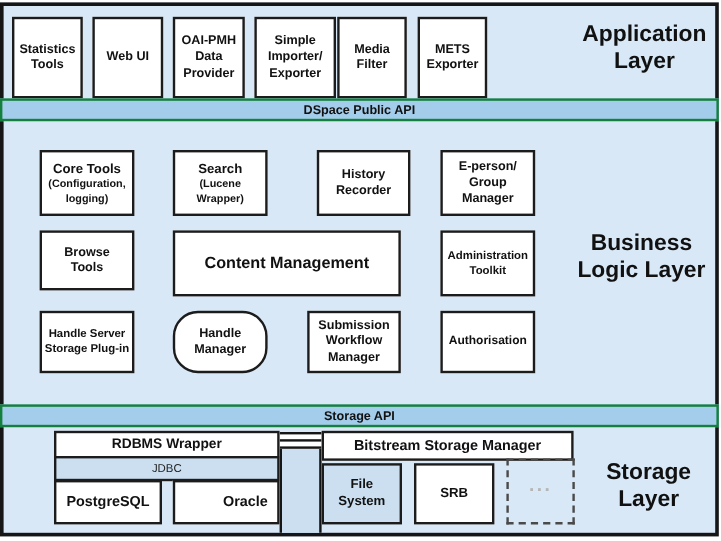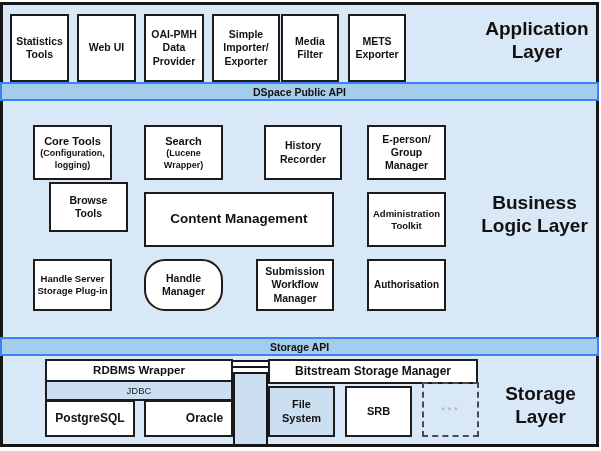--- a/index.html
+++ b/index.html
@@ -3,21 +3,21 @@
 <meta charset="utf-8">
 <style>
   html,body{margin:0;padding:0;background:#fff;}
   .canvas{position:relative;width:601px;height:451px;background:#ffffff;
           font-family:"Liberation Sans",sans-serif;color:#111;overflow:hidden;}
   .frame{position:absolute;left:0;top:2px;width:599px;height:445px;box-sizing:border-box;
          border:3px solid #161616;background:var(--background,#d8e8f6);}
   .box{position:absolute;box-sizing:border-box;border:2px solid #1c1c1c;background:var(--box,#ffffff);
        display:flex;flex-direction:column;align-items:center;justify-content:center;
        text-align:center;font-weight:bold;white-space:pre-line;line-height:1.25;}
-  .bar{position:absolute;left:0;width:599px;height:19px;box-sizing:border-box;border:2px solid #3b82f6;
+  .bar{position:absolute;left:0;width:599px;height:19px;box-sizing:border-box;border:2px solid #15803d;
        background:var(--bar,#a4cdeb);display:flex;align-items:center;justify-content:center;
        font-weight:bold;font-size:10.5px;}
   .layer-label{position:absolute;font-weight:bold;font-size:19px;line-height:1.2;
        text-align:center;white-space:pre-line;}
   .tint{background:var(--tint,#cbdff0);}
   .ttl{line-height:1.3;}
   .sub{line-height:1.25;}
 
   
   .b-stat{left:10px;top:14px;width:59px;height:68px;font-size:10.5px;}
@@ -31,21 +31,21 @@
 
   
   .b-core{left:33px;top:125px;width:79px;height:55px;}
   .b-core .ttl{font-size:11px;}
   .b-core .sub{font-size:9px;}
   .b-search{left:144px;top:125px;width:79px;height:55px;}
   .b-search .ttl{font-size:11px;}
   .b-search .sub{font-size:9px;}
   .b-hist{left:264px;top:125px;width:78px;height:55px;font-size:10.5px;}
   .b-eper{left:367px;top:125px;width:79px;height:55px;font-size:10.5px;}
-  .b-browse{left:33px;top:182px;width:79px;height:50px;font-size:10.5px;margin-left:16px;}
+  .b-browse{left:33px;top:192px;width:79px;height:50px;font-size:10.5px;}
   .b-content{left:144px;top:192px;width:190px;height:55px;font-size:13.5px;}
   .b-admin{left:367px;top:192px;width:79px;height:55px;font-size:9.5px;}
   .b-hsrv{left:33px;top:259px;width:79px;height:52px;font-size:9.5px;}
   .b-hman{left:144px;top:259px;width:79px;height:52px;font-size:10.5px;border-radius:21px;}
   .b-subm{left:256px;top:259px;width:78px;height:52px;font-size:10.5px;}
   .b-auth{left:367px;top:259px;width:79px;height:52px;font-size:10px;}
   .l-biz{left:452px;top:192px;width:165px;}
   .bar2{top:337px;}
 
   

